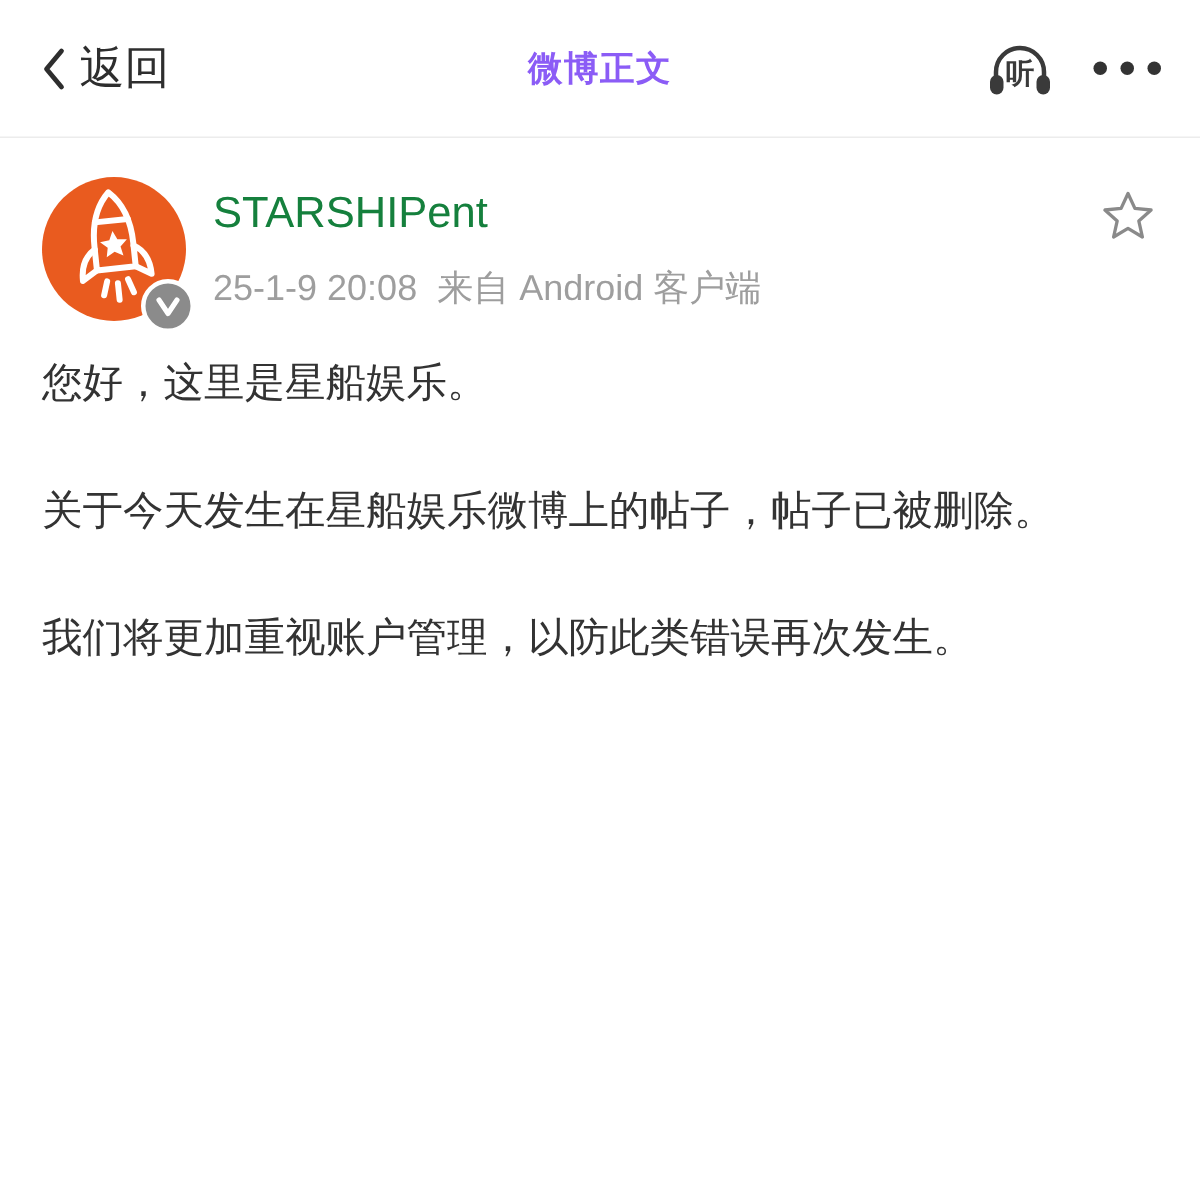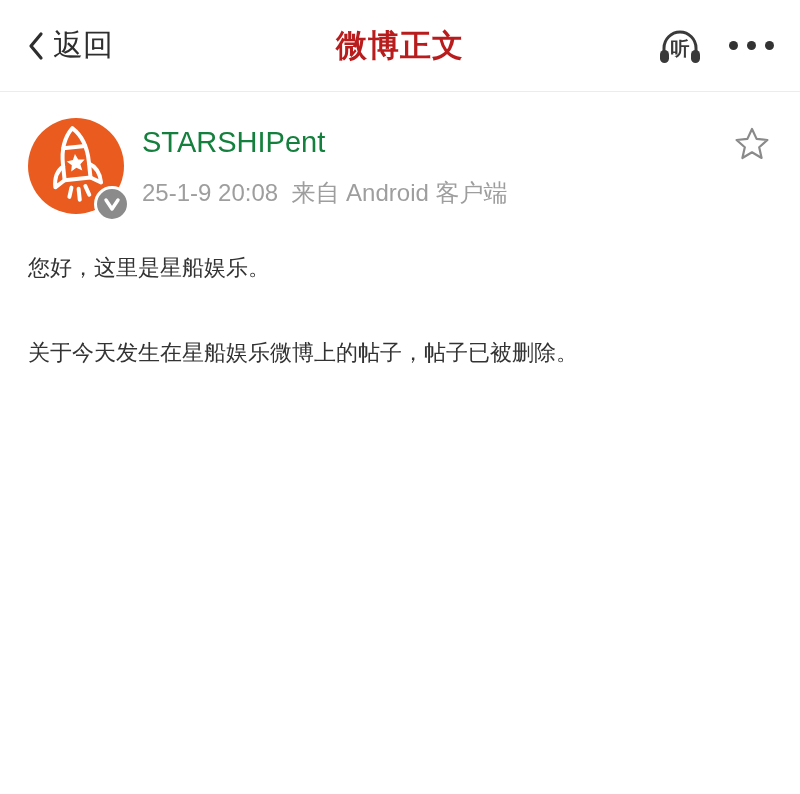--- a/index.html
+++ b/index.html
@@ -33,23 +33,23 @@
     gap: 7px;
     cursor: pointer;
     color: #2e2e2e;
     font-size: 30px;
   }
   .nav-title {
     position: absolute;
     left: 50%;
     top: 50%;
     transform: translate(-50%, -50%);
-    font-size: 31px;
+    font-size: 23px;
     font-weight: 700;
-    color: #b91c1c;
+    color: #8b5cf6;
     letter-spacing: 1px;
   }
   .nav-actions {
     margin-left: auto;
     display: flex;
     align-items: center;
     gap: 26px;
   }
   .listen-btn {
     position: relative;
@@ -136,22 +136,22 @@
     white-space: pre;
   }
   .fav-btn {
     position: absolute;
     right: 2px;
     top: 8px;
     cursor: pointer;
   }
   
   .post-body {
-    margin-top: 30px;
-    font-size: 22px;
+    margin-top: 18px;
+    font-size: 27px;
     line-height: 47px;
     color: #333333;
   }
   .post-body p {
     margin: 0 0 38px;
     white-space: pre-line;
   }
 </style>
 </head>
 <body>
@@ -226,16 +226,17 @@
           <svg width="36" height="34" viewBox="0 0 36 34">
             <path d="M18 3 L22.6 12.9 33.4 14 25.2 21.3 27.6 32 18 26.3 8.4 32 10.8 21.3 2.6 14 13.4 12.9 Z" fill="none" stroke="#8a8a8a" stroke-width="2.2" stroke-linejoin="round"></path>
           </svg>
         </span>
       </div>
     </div>
 
     <div class="post-body">
       <p>您好，这里是星船娱乐。</p>
       <p>关于今天发生在星船娱乐微博上的帖子，帖子已被删除。</p>
+      <p>我们将更加重视账户管理，以防此类错误再次发生。</p>
     </div>
 
   </main>
 </div>
 
 </body></html>

